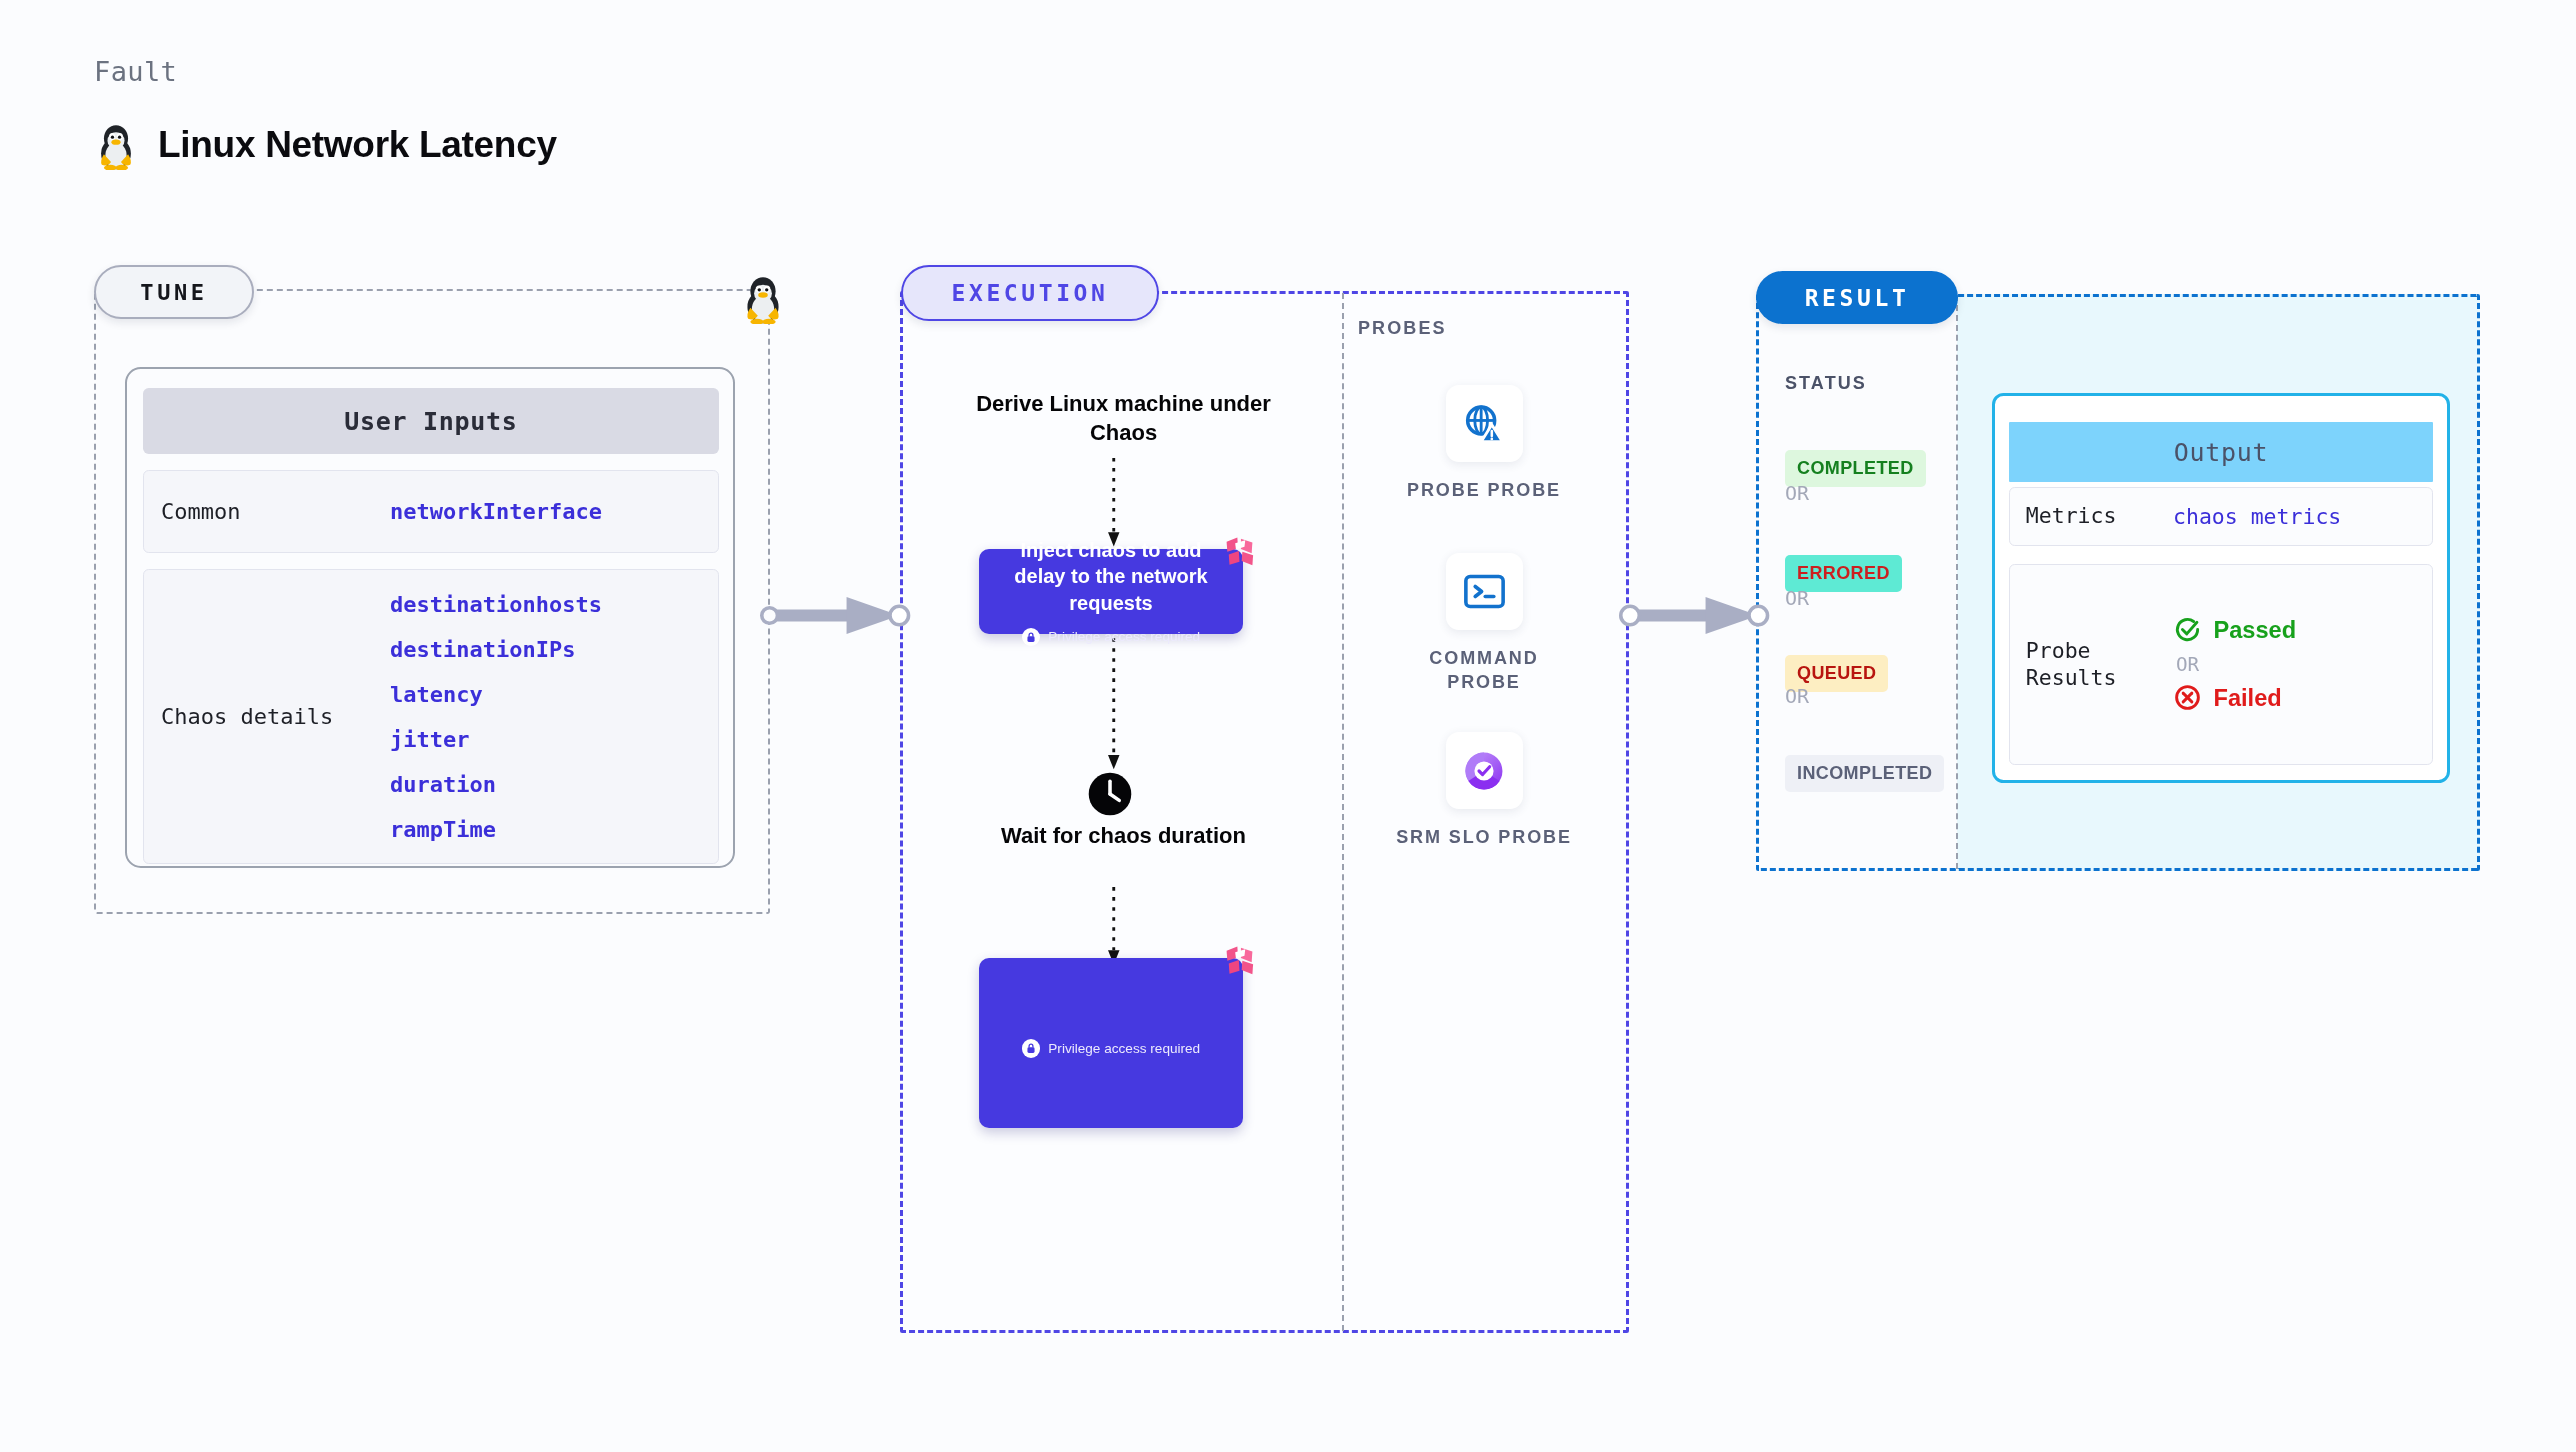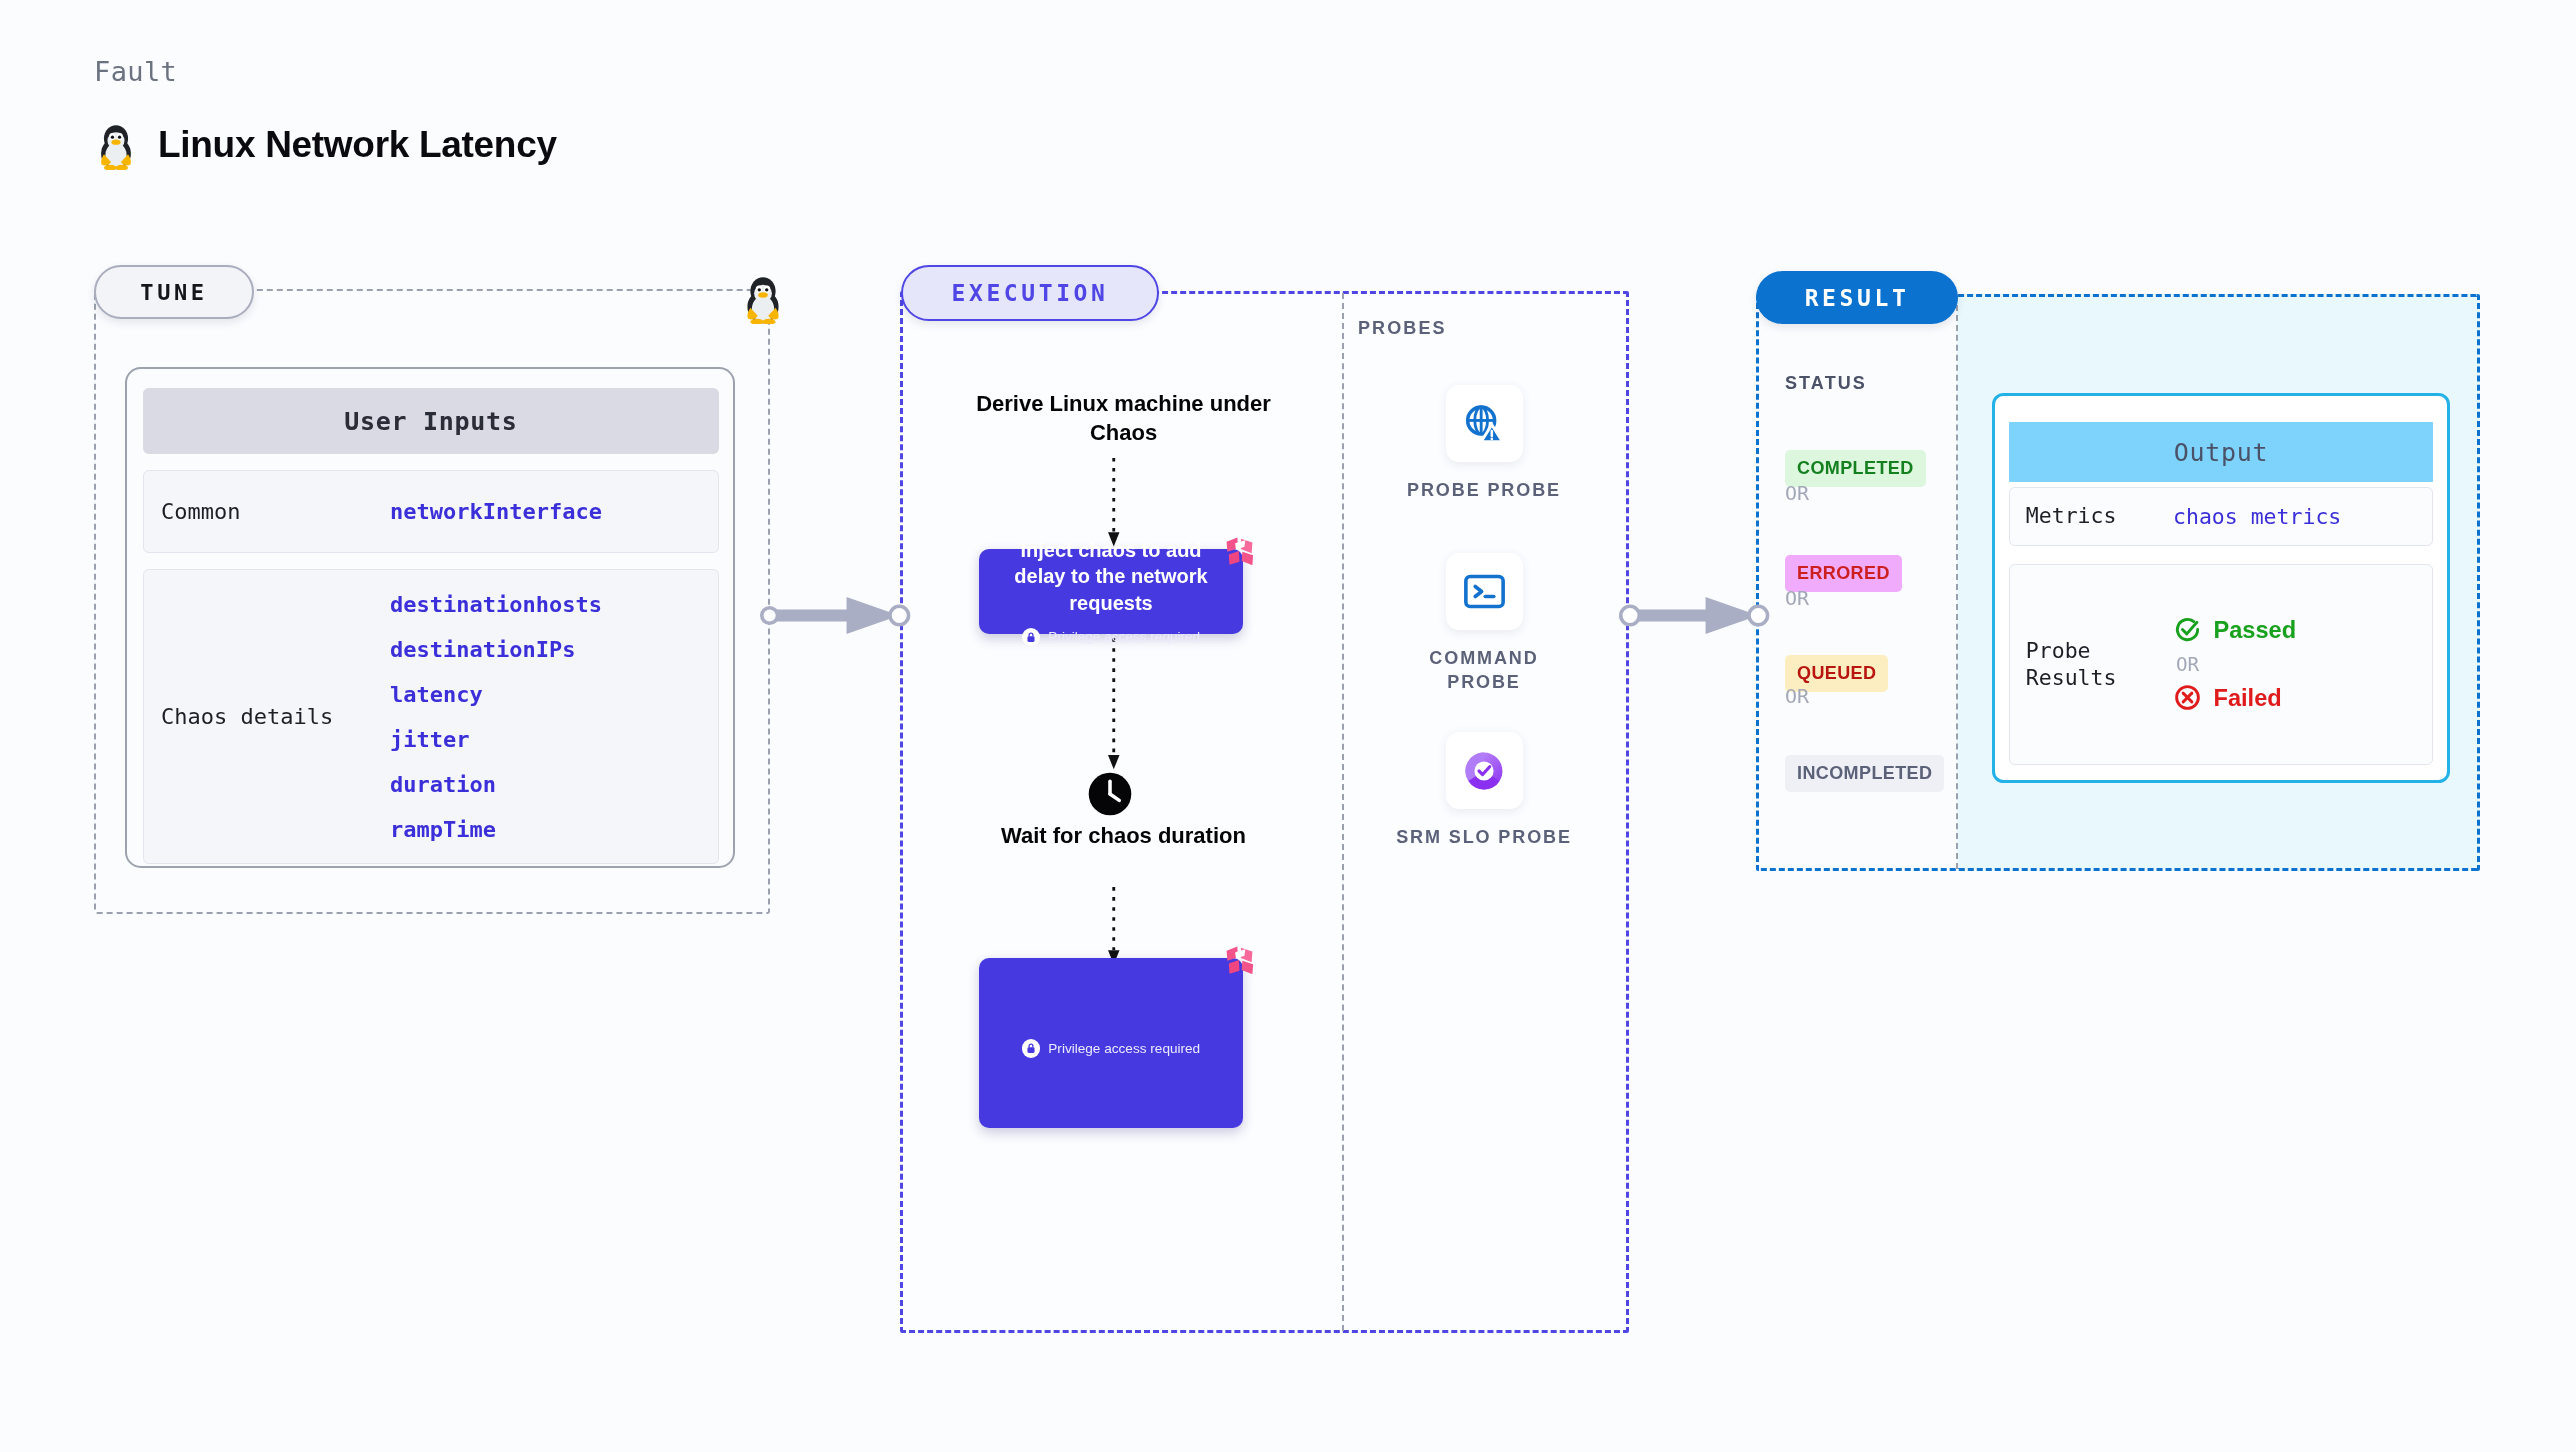--- a/index.html
+++ b/index.html
@@ -179,21 +179,21 @@
     display: inline-flex; align-items: center; justify-content: center;
     padding: 0 12px; height: 37px;
     font-size: 18px; font-weight: 700; letter-spacing: 0.4px; margin-top: 27px;
   }
   .or-text {
     position: absolute; left: 1785px; font-size: 20px; color: #a3a8b8;
     font-family: "DejaVu Sans Mono", "Liberation Mono", monospace;
   }
   #badge-completed   { top: 423px; background: #ddf7de; color: #15801f; }
   #or-1              { top: 481px; }
-  #badge-errored     { top: 528px; background: #f0abfc; color: #cc1f1f; }
+  #badge-errored     { top: 528px; background: #5eead4; color: #cc1f1f; }
   #or-2              { top: 586px; }
   #badge-queued      { top: 628px; background: #fdeec2; color: #b8150f; }
   #or-3              { top: 684px; }
   #badge-incompleted { top: 728px; background: #eef0f6; color: #5b6178; }
 
   
   #output-card {
     position: absolute; left: 1992px; top: 393px; width: 458px; height: 390px;
     background: #ffffff; border: 3.6px solid #22b2e8; border-radius: 11.5px;
   }

